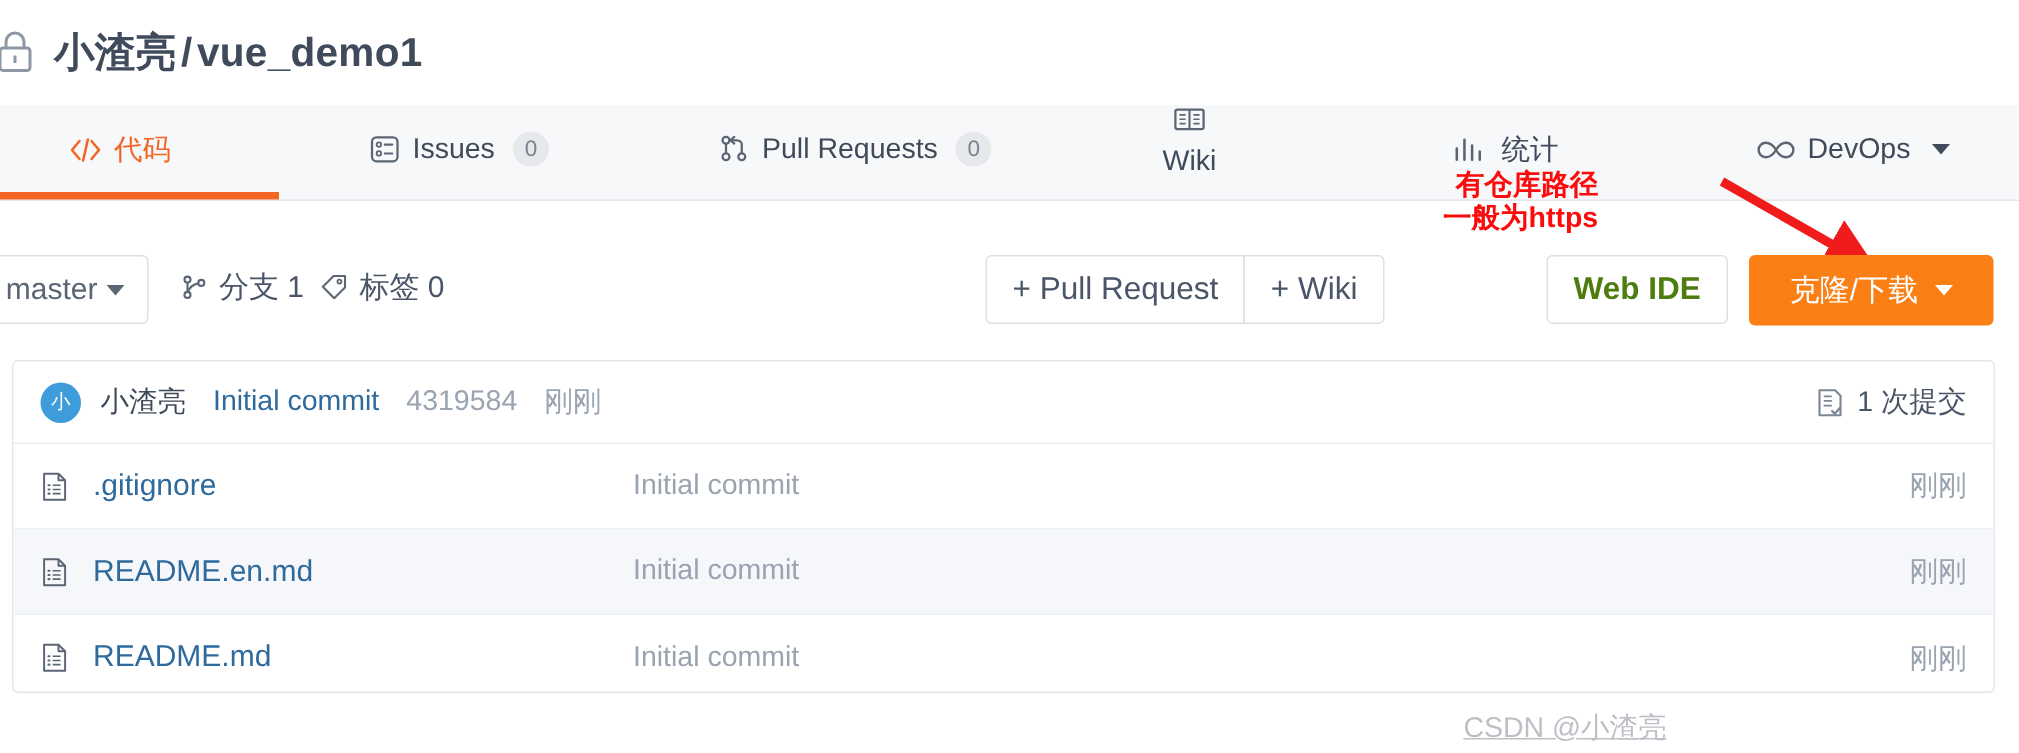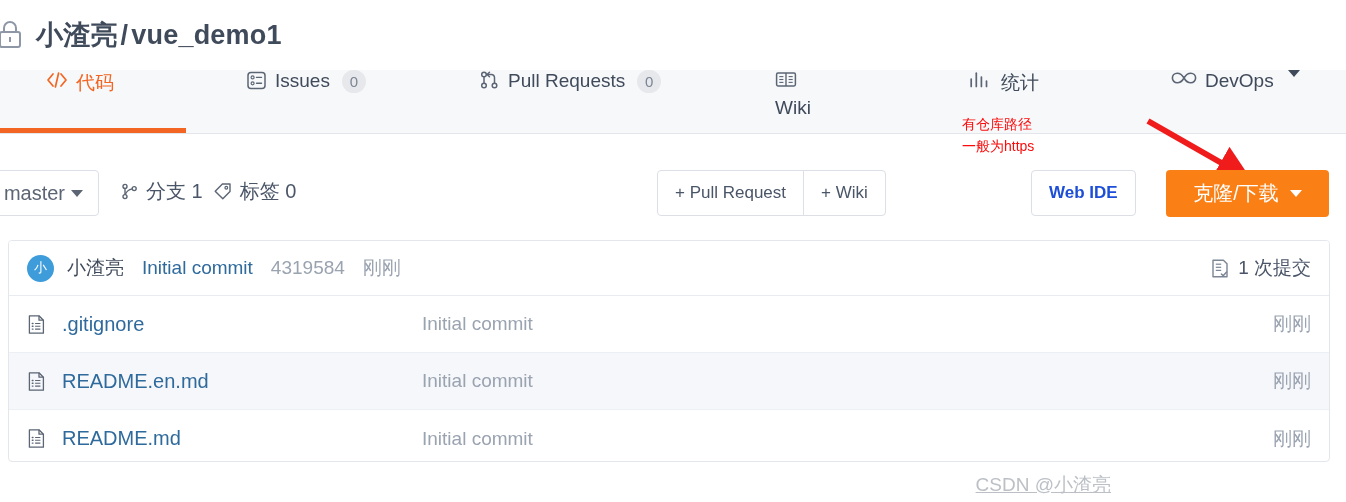--- a/index.html
+++ b/index.html
@@ -26,21 +26,21 @@
 
   
   .nav {
     position: absolute; left: 0; top: 70px; width: 1346px; height: 64px;
     background: #f7f8fa;
     border-bottom: 1px solid #e3e6eb;
   }
   .nav-inner { position: relative; width: 100%; height: 100%; }
   .tab {
     position: absolute; top: 0; height: 63px;
-    display: flex; align-items: flex-start; gap: 8px;
+    display: flex; align-items: center; gap: 8px;
     font-size: 19px; color: #3f4a5a; white-space: nowrap;
     cursor: pointer; padding-bottom: 4px;
   }
   .tab .tab-ico { display:flex; align-items:center; flex:none; }
   .tab.active { color: #f26522; }
   .tab-underline {
     position: absolute; left: 0; top: 128px; width: 186px; height: 5px;
     background: #f26522;
   }
   .badge {
@@ -54,55 +54,55 @@
     border-top: 7px solid currentColor; margin-left: 6px;
   }
 
   
   .toolbar {
     position: absolute; left: 0; top: 134px; width: 1346px; height: 94px;
   }
   .btn {
     display: inline-flex; align-items: center; justify-content: center;
     height: 46px; border: 1px solid #dcdfe6; background: #fff; border-radius: 4px;
-    font-size: 17px; color: #4a5568; padding: 0 17px; white-space: nowrap; cursor: pointer;
+    font-size: 21px; color: #4a5568; padding: 0 17px; white-space: nowrap; cursor: pointer;
   }
   .branch-select {
     position: absolute; left: -44px; top: 170px; width: 143px; height: 46px;
     border: 1px solid #dcdfe6; border-radius: 4px; background: #fff;
     display: flex; align-items: center; justify-content: flex-end;
     padding-right: 15px; font-size: 20px; color: #5b6574; cursor: pointer;
   }
   .meta-links {
     position: absolute; left: 120px; top: 178px;
     display: flex; align-items: center; gap: 10px;
     font-size: 20px; color: #4a5568;
   }
   .meta-item { display:flex; align-items:center; gap:7px; cursor:pointer; white-space:nowrap;justify-content:space-between; }
 
   .btn-group { position: absolute; left: 657px; top: 170px; display: flex; }
   .btn-group .btn { border-radius: 0; margin-left: -1px; height: 46px; }
   .btn-group .btn:first-child { border-radius: 4px 0 0 4px; margin-left: 0; }
   .btn-group .btn:last-child  { border-radius: 0 4px 4px 0; }
 
   .btn-file { position: absolute; left: 932px; top: 170px; }
-  .btn-ide  { position: absolute; left: 1031px; top: 170px; font-weight: bold; color:#1d4ed8; }
+  .btn-ide  { position: absolute; left: 1031px; top: 170px; font-weight: bold; color:#4d7c0f; }
   .btn-clone {
     position: absolute; left: 1166px; top: 170px; width: 163px; height: 47px;
     background: #fa8016; border: none; border-radius: 4px; color: #fff;
     display: flex; align-items: center; justify-content: center;
     font-size: 20px; cursor: pointer;
   }
   .btn-clone .caret { border-top-color: #fff; margin-left: 11px; }
 
   
   .annot {
     position: absolute; left: 962px; top: 113px;
-    color: #fb0b0b; font-weight: normal; font-size: 14px; line-height: 22px;
-    text-align: left; white-space: nowrap; pointer-events: none;
+    color: #fb0b0b; font-weight: bold; font-size: 19px; line-height: 22px;
+    text-align: right; white-space: nowrap; pointer-events: none;
   }
   .arrow-svg { position: absolute; left: 1120px; top: 112px; pointer-events: none; }
 
   
   .panel {
     position: absolute; left: 8px; top: 240px; width: 1322px; height: 222px;
     border: 1px solid #e3e6eb; border-radius: 4px; background: #fff;
     overflow: hidden;
   }
   .commit-bar {

